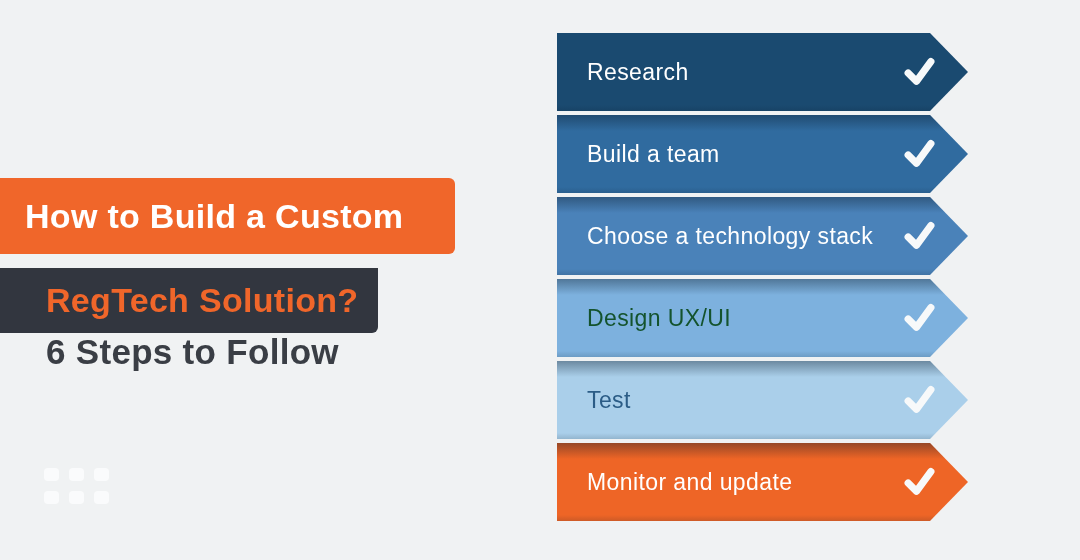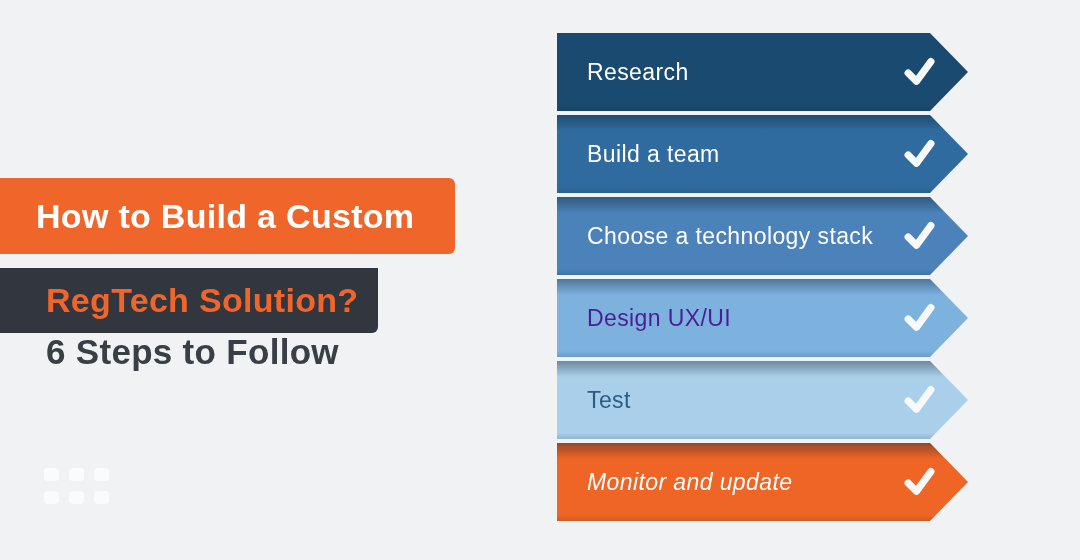--- a/index.html
+++ b/index.html
@@ -10,21 +10,21 @@
   }
   body { background: #f0f2f3; position: relative; }
 
   
   .title-box1 {
     position: absolute; left: 0; top: 178px;
     width: 455px; height: 76px;
     background: #f0662a;
     border-radius: 0 6px 6px 0;
     display: flex; align-items: center;
-    padding-left: 36px;
+    padding-left: 25px;
   }
   .title-box1 span {
     color: #ffffff; font-weight: bold; font-size: 34px; letter-spacing: 0.3px;
     white-space: nowrap;
   }
   .title-box2 {
     position: absolute; left: 0; top: 254px;
     width: 378px; height: 65px;
     background: #32363f;
     border-radius: 0 0 6px 0;
@@ -127,34 +127,34 @@
     </div>
 
     <div class="step shadow-top" style="background: rgb(74, 130, 185);">
       <span class="step-label" style="color: #ffffff;">Choose a technology stack</span>
       <svg class="check" viewBox="0 0 32 32">
         <path d="M5 17 L13 25 L27 6" fill="none" stroke="#f7f9fa" stroke-width="7" stroke-linecap="round" stroke-linejoin="round"></path>
       </svg>
     </div>
 
     <div class="step shadow-top" style="background: rgb(125, 177, 222);">
-      <span class="step-label" style="color: #4c1d95;">Design UX/UI</span>
+      <span class="step-label" style="color: #14532d;">Design UX/UI</span>
       <svg class="check" viewBox="0 0 32 32">
         <path d="M5 17 L13 25 L27 6" fill="none" stroke="#f7f9fa" stroke-width="7" stroke-linecap="round" stroke-linejoin="round"></path>
       </svg>
     </div>
 
     <div class="step shadow-top" style="background: rgb(170, 207, 234);">
       <span class="step-label" style="color: rgb(43, 92, 134);">Test</span>
       <svg class="check" viewBox="0 0 32 32">
         <path d="M5 17 L13 25 L27 6" fill="none" stroke="#f7f9fa" stroke-width="7" stroke-linecap="round" stroke-linejoin="round"></path>
       </svg>
     </div>
 
     <div class="step shadow-top" style="background: rgb(238, 101, 38);">
-      <span class="step-label" style="color: rgb(255, 255, 255); font-style: italic;">Monitor and update</span>
+      <span class="step-label" style="color: rgb(255, 255, 255);">Monitor and update</span>
       <svg class="check" viewBox="0 0 32 32">
         <path d="M5 17 L13 25 L27 6" fill="none" stroke="#f7f9fa" stroke-width="7" stroke-linecap="round" stroke-linejoin="round"></path>
       </svg>
     </div>
 
   </div>
 </div>
 
 </body></html>

